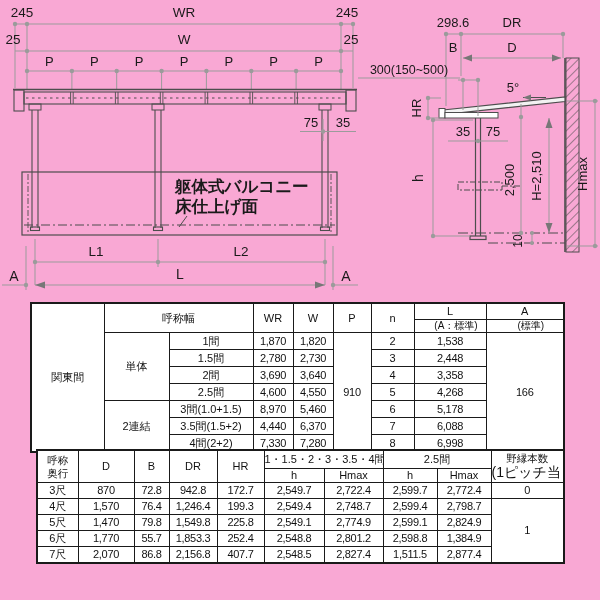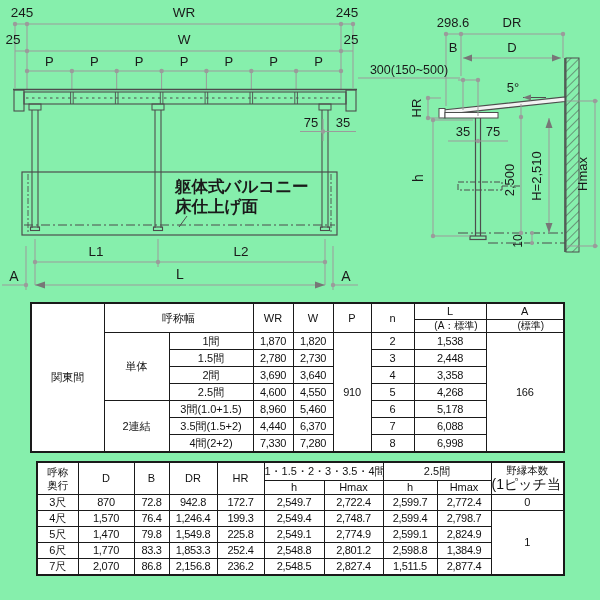--- a/index.html
+++ b/index.html
@@ -1,28 +1,28 @@
 <!DOCTYPE html>
 <html><head>
 <meta charset="utf-8">
 <style>
   html,body{margin:0;padding:0;background:#ffffff;}
-  #page{position:relative;width:600px;height:600px;background:#86efac;overflow:hidden;
+  #page{position:relative;width:600px;height:600px;background:#f9a8d4;overflow:hidden;
         font-family:"Liberation Sans",sans-serif;color:#1a1a1a;}
   svg text{font-family:"Liberation Sans",sans-serif;fill:#1a1a1a;}
   .spec-table{position:absolute;border-collapse:collapse;table-layout:fixed;
               background:#fff;}
   .spec-table td{border:1px solid #1a1a1a;text-align:center;vertical-align:middle;
                  padding:0;font-size:11px;line-height:1.15;color:#111;
                  overflow:hidden;white-space:nowrap;}
   #table1{left:30px;top:302px;width:533px;border:2px solid #1a1a1a;}
   #table1 td{height:16px;}
   #table1 tr.hdr1 td{height:15px;}
   #table1 tr.hdr2 td{height:12px;font-size:10px;padding-left:12px;}
-  #table2{left:36px;top:461px;width:527px;border:2px solid #1a1a1a;}
+  #table2{left:36px;top:449px;width:527px;border:2px solid #1a1a1a;}
   #table2 td{height:15px;}
   #table2 tr.hdr1 td{height:17px;}
   #table2 tr.hdr2 td{height:13px;}
   .two-line span{display:block;font-size:10.5px;}
   .two-line span.small{font-size:14px;}
   .num{font-size:11px;letter-spacing:-0.3px;}
 </style>
 </head>
 <body>
 
@@ -368,21 +368,21 @@
     <tr>
       <td>2.5間</td>
       <td class="num">4,600</td>
       <td class="num">4,550</td>
       <td class="num">5</td>
       <td class="num">4,268</td>
     </tr>
     <tr>
       <td rowspan="3">2連結</td>
       <td>3間(1.0+1.5)</td>
-      <td class="num">8,960</td>
+      <td class="num">8,970</td>
       <td class="num">5,460</td>
       <td class="num">6</td>
       <td class="num">5,178</td>
     </tr>
     <tr>
       <td>3.5間(1.5+2)</td>
       <td class="num">4,440</td>
       <td class="num">6,370</td>
       <td class="num">7</td>
       <td class="num">6,088</td>
@@ -464,34 +464,34 @@
       <td class="num">1,549.8</td>
       <td class="num">225.8</td>
       <td class="num">2,549.1</td>
       <td class="num">2,774.9</td>
       <td class="num">2,599.1</td>
       <td class="num">2,824.9</td>
     </tr>
     <tr>
       <td>6尺</td>
       <td class="num">1,770</td>
-      <td class="num">83.3</td>
+      <td class="num">55.7</td>
       <td class="num">1,853.3</td>
       <td class="num">252.4</td>
       <td class="num">2,548.8</td>
       <td class="num">2,801.2</td>
       <td class="num">2,598.8</td>
       <td class="num">1,384.9</td>
     </tr>
     <tr>
       <td>7尺</td>
       <td class="num">2,070</td>
       <td class="num">86.8</td>
       <td class="num">2,156.8</td>
-      <td class="num">236.2</td>
+      <td class="num">407.7</td>
       <td class="num">2,548.5</td>
       <td class="num">2,827.4</td>
       <td class="num">1,511.5</td>
       <td class="num">2,877.4</td>
     </tr>
   </tbody>
     </table>
 
 </div>
 

